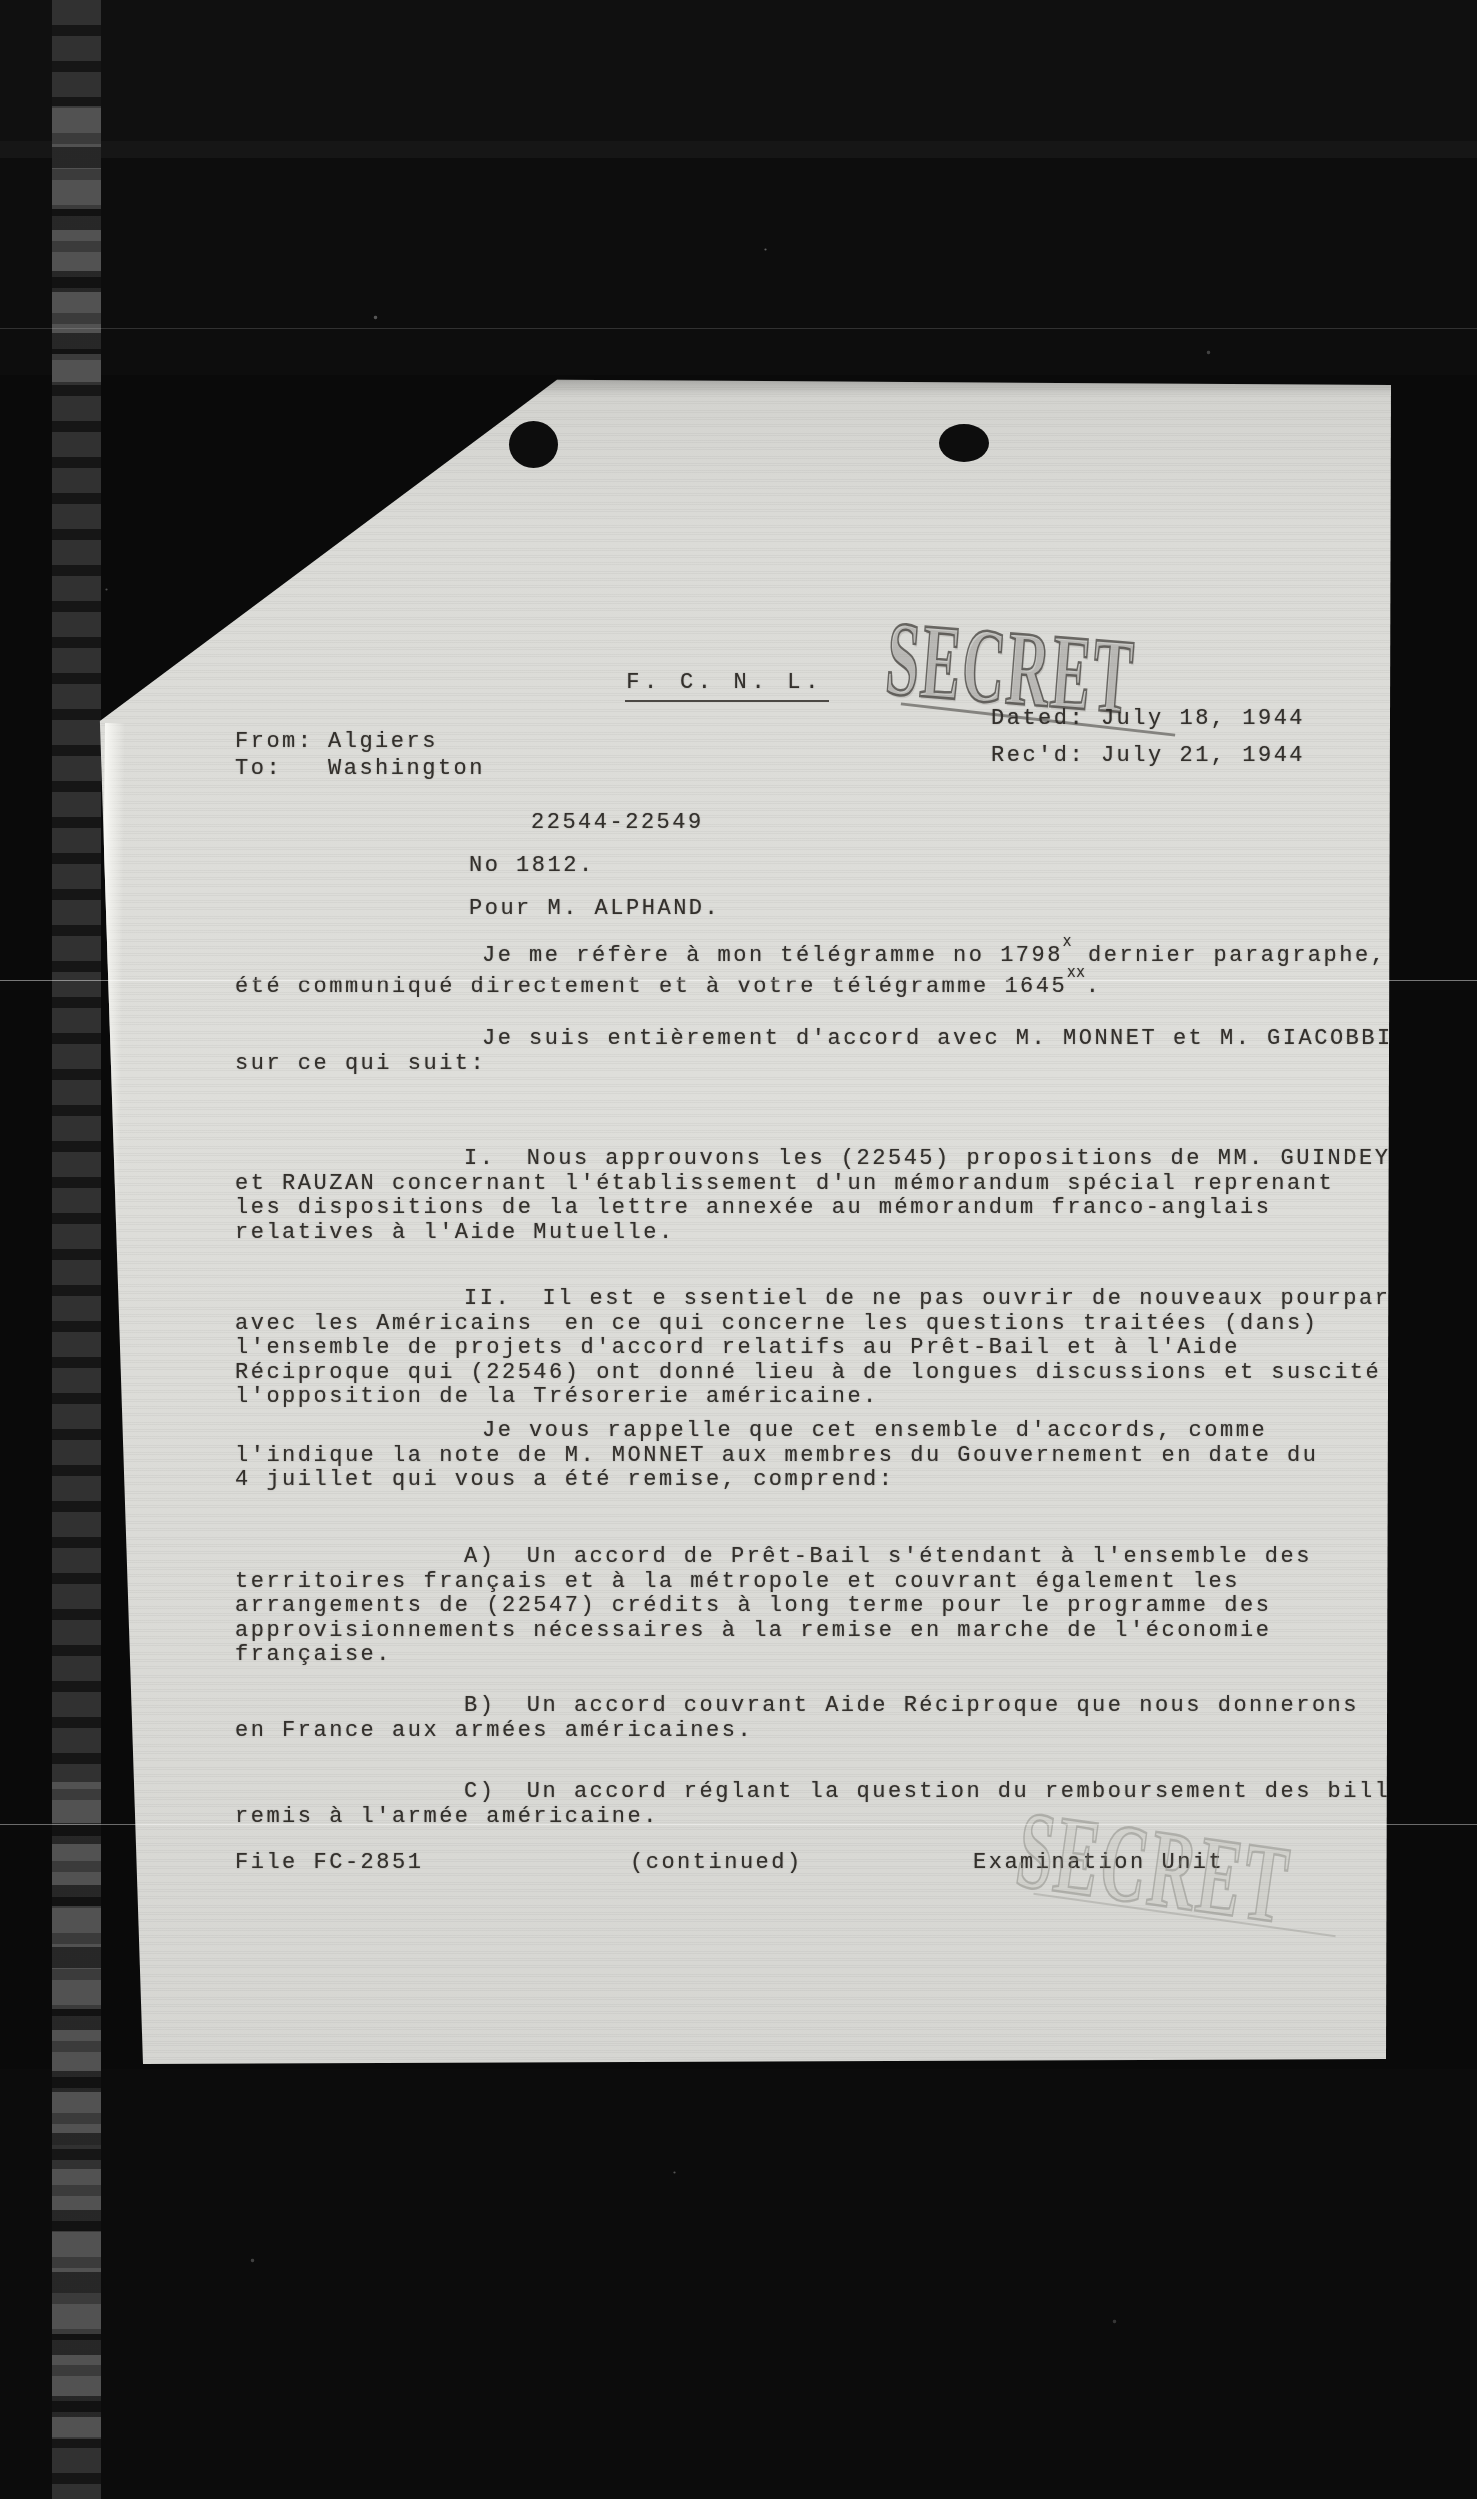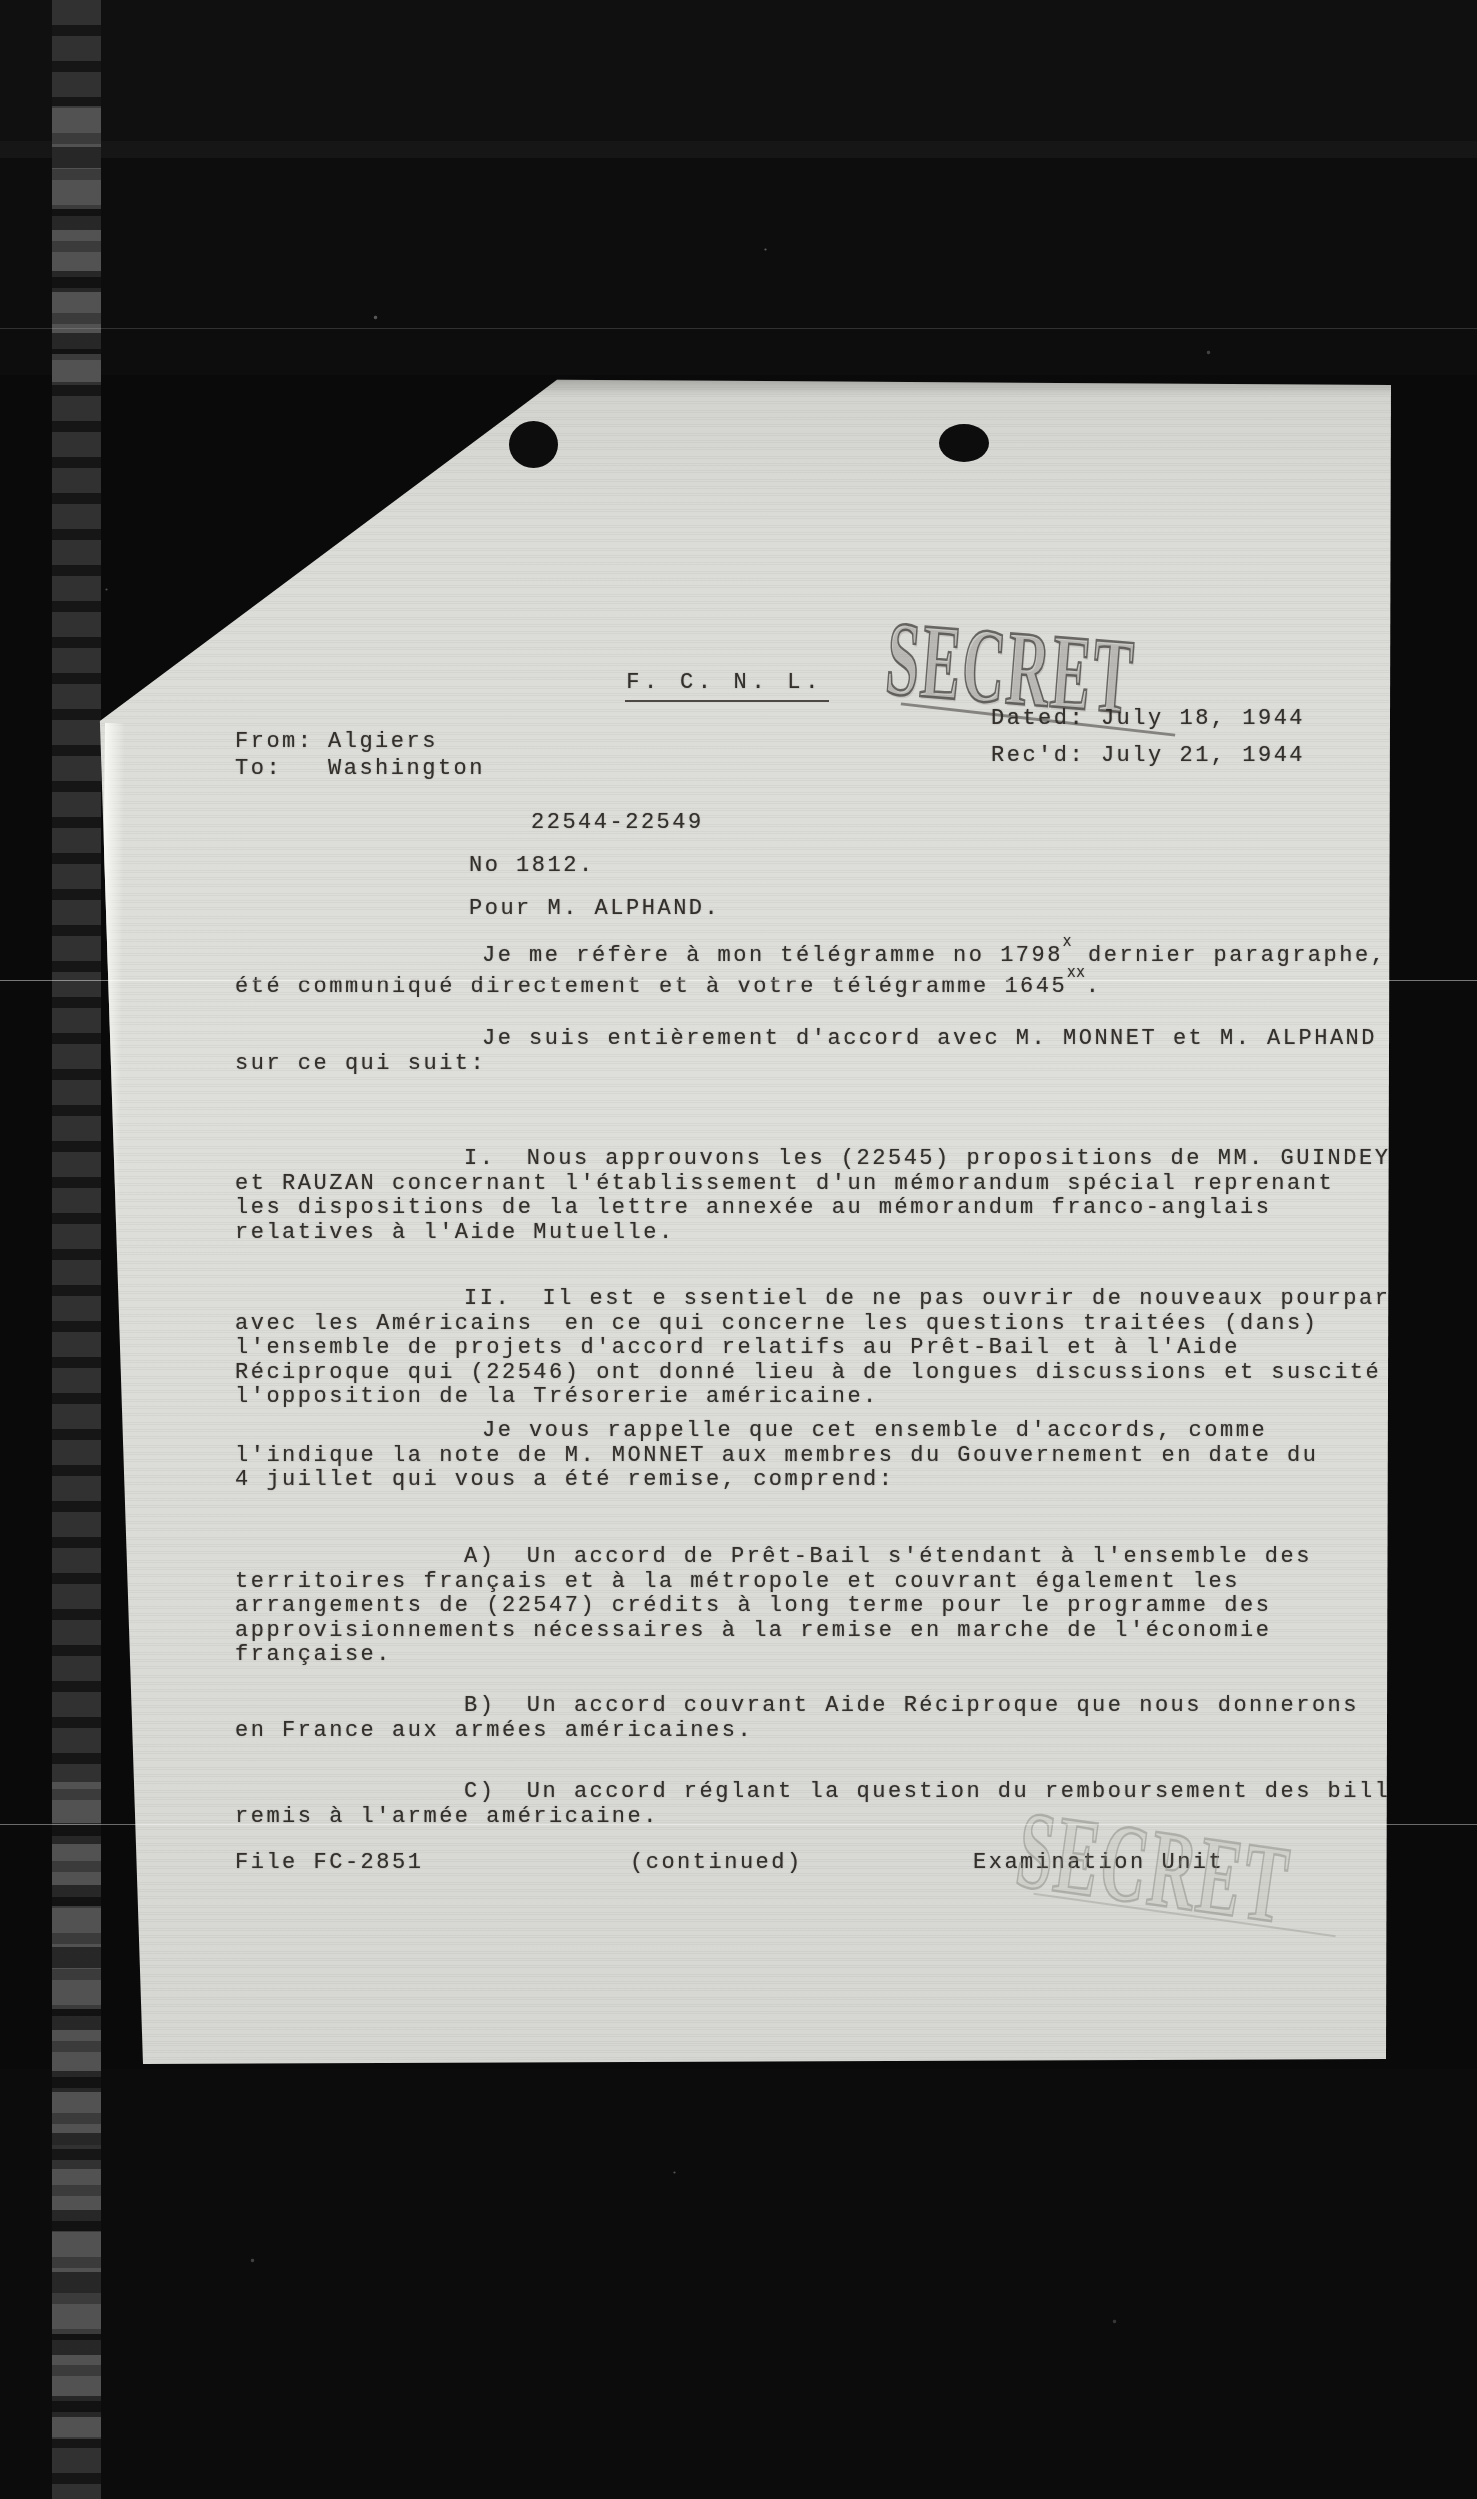--- a/index.html
+++ b/index.html
@@ -100,21 +100,21 @@
     <div class="typed to-value">Washington</div>
 
     <div class="typed dated">Dated: July 18, 1944</div>
     <div class="typed recd">Rec'd: July 21, 1944</div>
 
     <div class="typed serial">22544-22549</div>
     <div class="typed tel-no">No 1812.</div>
     <div class="typed addressee">Pour M. ALPHAND.</div>
 
     <div class="typed para ind-lg p1"><div class="line"><span>Je me réfère à mon télégramme no 1798</span><sup>X</sup><span> dernier paragraphe,</span></div><div class="line"><span>été communiqué directement et à votre télégramme 1645</span><sup>XX</sup><span>.</span></div></div>
-    <div class="typed para ind-lg p2"><div class="line"><span>Je suis entièrement d'accord avec M. MONNET et M. ALPHAND</span></div><div class="line"><span>sur ce qui suit:</span></div></div>
+    <div class="typed para ind-lg p2"><div class="line"><span>Je suis entièrement d'accord avec M. MONNET et M. GIACOBBI</span></div><div class="line"><span>sur ce qui suit:</span></div></div>
     <div class="typed para ind-sm p3"><div class="line"><span>I.  Nous approuvons les (22545) propositions de MM. GUINDEY</span></div><div class="line"><span>et RAUZAN concernant l'établissement d'un mémorandum spécial reprenant</span></div><div class="line"><span>les dispositions de la lettre annexée au mémorandum franco-anglais</span></div><div class="line"><span>relatives à l'Aide Mutuelle.</span></div></div>
     <div class="typed para ind-sm p4"><div class="line"><span>II.  Il est e ssentiel de ne pas ouvrir de nouveaux pourparlers</span></div><div class="line"><span>avec les Américains  en ce qui concerne les questions traitées (dans)</span></div><div class="line"><span>l'ensemble de projets d'accord relatifs au Prêt-Bail et à l'Aide</span></div><div class="line"><span>Réciproque qui (22546) ont donné lieu à de longues discussions et suscité</span></div><div class="line"><span>l'opposition de la Trésorerie américaine.</span></div></div>
     <div class="typed para ind-lg p5"><div class="line"><span>Je vous rappelle que cet ensemble d'accords, comme</span></div><div class="line"><span>l'indique la note de M. MONNET aux membres du Gouvernement en date du</span></div><div class="line"><span>4 juillet qui vous a été remise, comprend:</span></div></div>
     <div class="typed para ind-sm p6"><div class="line"><span>A)  Un accord de Prêt-Bail s'étendant à l'ensemble des</span></div><div class="line"><span>territoires français et à la métropole et couvrant également les</span></div><div class="line"><span>arrangements de (22547) crédits à long terme pour le programme des</span></div><div class="line"><span>approvisionnements nécessaires à la remise en marche de l'économie</span></div><div class="line"><span>française.</span></div></div>
     <div class="typed para ind-sm p7"><div class="line"><span>B)  Un accord couvrant Aide Réciproque que nous donnerons</span></div><div class="line"><span>en France aux armées américaines.</span></div></div>
     <div class="typed para ind-sm p8"><div class="line"><span>C)  Un accord réglant la question du remboursement des billets</span></div><div class="line"><span>remis à l'armée américaine.</span></div></div>
 
     <div class="typed foot-file">File FC-2851</div>
     <div class="typed foot-cont">(continued)</div>
     <div class="typed foot-unit">Examination Unit</div>

